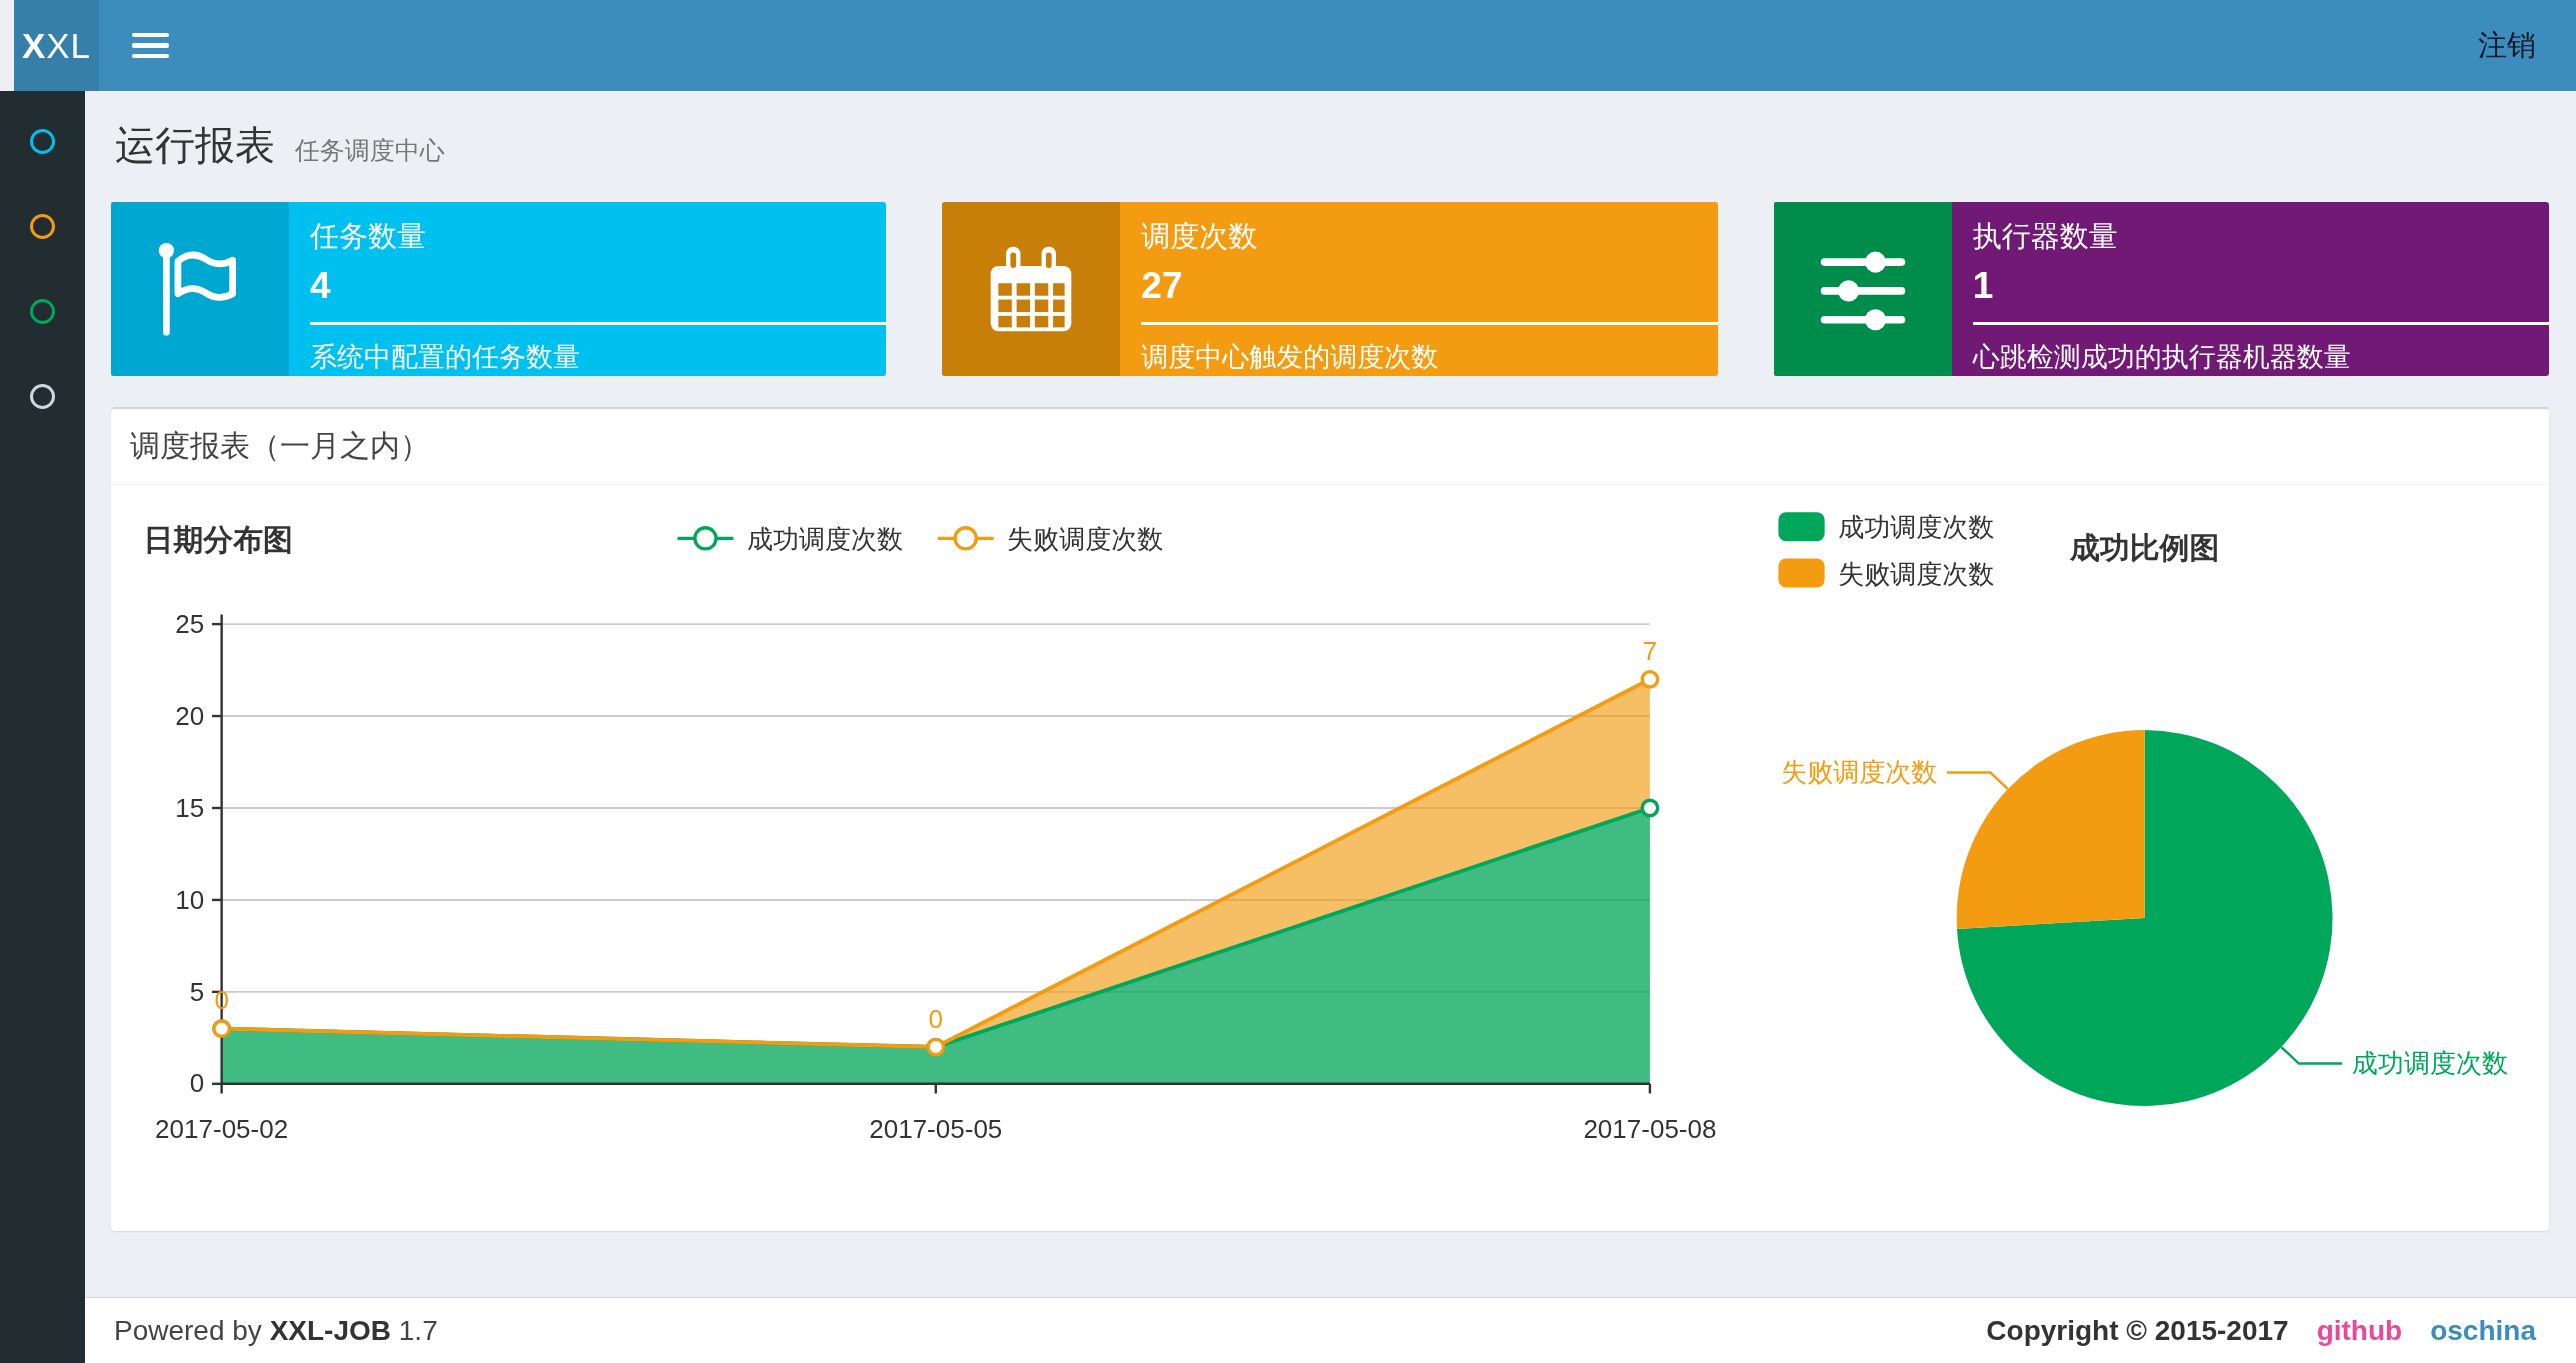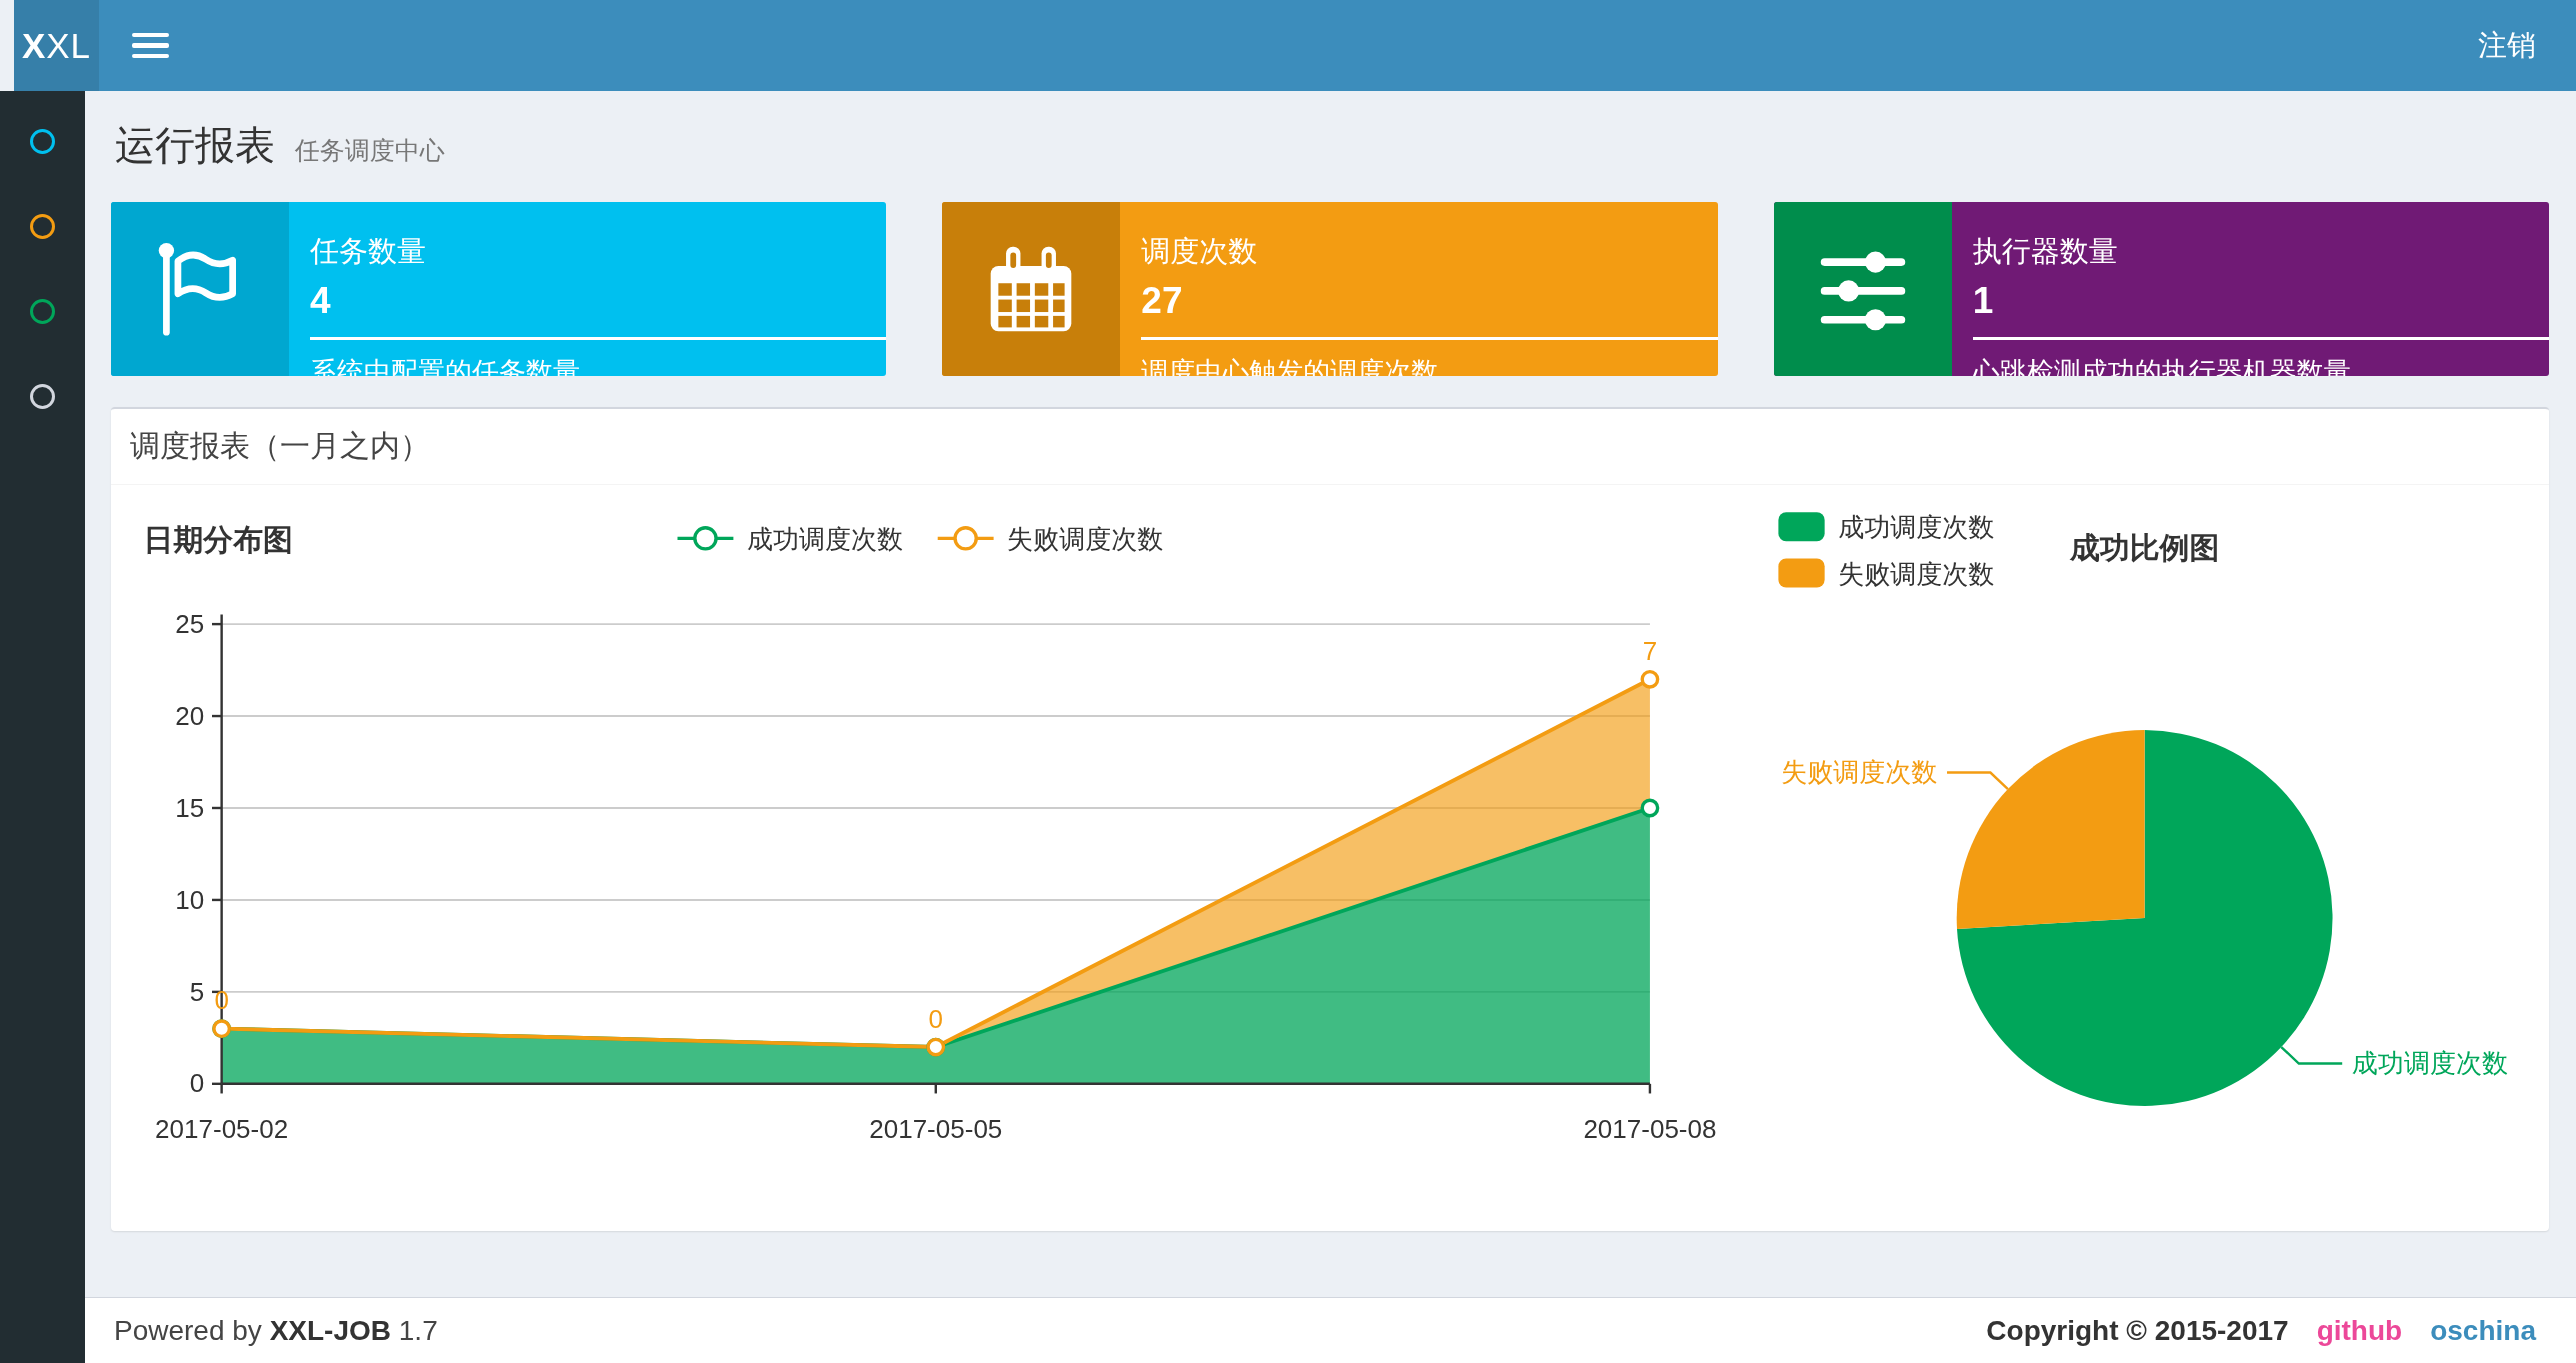--- a/index.html
+++ b/index.html
@@ -12,34 +12,34 @@
   }
   
   .main-header { position: absolute; top:0; left:14px; right:0; height:91px; display:flex; z-index:5; }
   .logo { width:85px; height:91px; background:#367fa9; color:#fff;
           display:flex; align-items:center; justify-content:center;
           font-size:35px; letter-spacing:1px; }
   .logo b { font-weight:bold; }
   .navbar { flex:1; background:#3c8dbc; display:flex; align-items:center; justify-content:space-between; }
   .hamburger { padding:0 33px; cursor:pointer; }
   .hamburger .bar { width:37px; height:4.8px; background:#fff; border-radius:1.9px; margin:5.8px 0; }
-  .logout { color:#ffffff; font-size:29px; padding:0 40px; cursor:pointer; }
+  .logout { color:#0f172a; font-size:29px; padding:0 40px; cursor:pointer; }
   
   .sidebar { position:absolute; top:91px; left:0; bottom:0; width:85px; background:#222d32; padding-top:7.7px; z-index:4; }
   .side-item { height:85px; display:flex; align-items:center; justify-content:center; cursor:pointer; }
   .circle-icon { width:25px; height:25px; border-radius:50%; border:3.9px solid #d2d6de; }
   
   .content { position:absolute; left:85px; top:91px; right:0; bottom:66px; padding:25px 27px 0 26px; }
   .page-header { margin:1.9px 0 0 3.9px; }
   .page-title { display:inline; font-size:40px; font-weight:500; color:#333; }
   .page-subtitle { font-size:25px; color:#777; margin-left:15.4px; }
   .cards { display:flex; gap:56px; margin-top:29px; }
   .card { flex:1; height:174px; display:flex; color:#fff; border-radius:2.9px; overflow:hidden; }
   .card-icon { width:178px; display:flex; align-items:center; justify-content:center; flex-shrink:0; }
-  .card-body { flex:1; padding:15.4px 0 0 21px;margin-top:15px; }
+  .card-body { flex:1; padding:15.4px 0 0 21px; }
   .card-title { font-size:29px; }
   .card-value { font-size:37px; font-weight:bold; margin-top:7.7px; }
   .card-hr { height:2.9px; background:#fff; margin:15.4px 0 13.5px 0; }
   .card-desc { font-size:27px; }
   
   .panel { margin-top:31px; background:#fff; border-top:2.9px solid #d2d6de; border-radius:3.9px;
            box-shadow:0 1px 1.9px rgba(0,0,0,0.1); }
   .panel-header { padding:17px 19px; font-size:30px; color:#444; border-bottom:1px solid #f4f4f4; }
   .panel-body { display:flex; padding:9.6px 9.6px 19px 19px; }
   svg text { font-family:"Liberation Sans","DejaVu Sans",sans-serif; }

